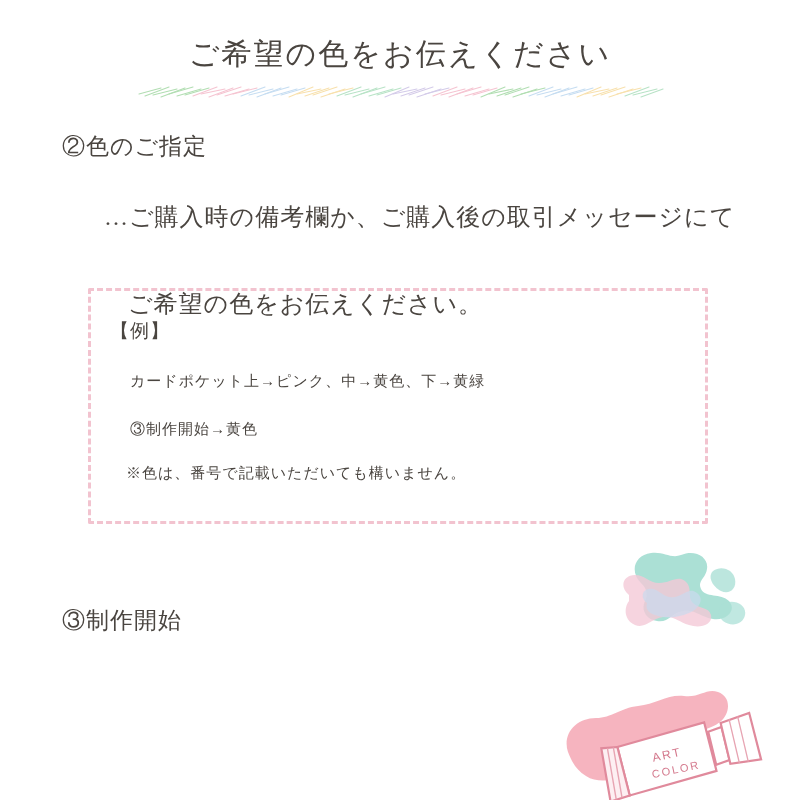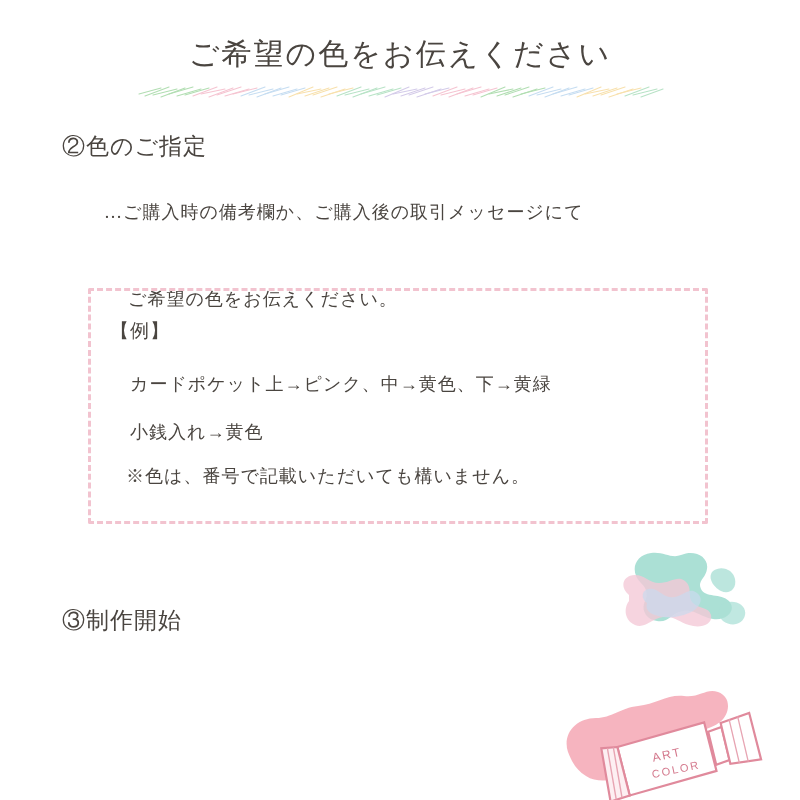--- a/index.html
+++ b/index.html
@@ -50,21 +50,21 @@
     font-size: 23px;
     color: #4a4540;
     letter-spacing: 1px;
   }
   #heading-2 { top: 131px; left: 62px; }
   #heading-3 { top: 605px; left: 62px; }
 
   
   .body-line {
     position: absolute;
-    font-size: 18px;
+    font-size: 24px;
     line-height: 1.6;
     color: #4a4540;
     letter-spacing: 1px;
     white-space: nowrap;
   }
   #note-1-l1 { top: 198px; left: 104px; }
   #note-1-l2 { top: 248px; left: 128px; margin-top: 37px; }
   #note-3-l1 { top: 672px; left: 110px; }
 
   
@@ -81,21 +81,21 @@
   .example-label {
     position: absolute;
     top: 318px;
     left: 110px;
     font-size: 19px;
     color: #4a4540;
     letter-spacing: 1px;
   }
   .example-line {
     position: absolute;
-    font-size: 18px;
+    font-size: 15px;
     color: #4a4540;
     letter-spacing: 1px;
     white-space: nowrap;
   }
   #ex-l1 { top: 372px; left: 130px; }
   #ex-l2 { top: 420px; left: 130px; }
   #ex-l3 { top: 464px; left: 126px; text-align: center; }
 
   
   .splotch {
@@ -213,21 +213,21 @@
     </g>
   </svg>
 
   <div class="heading" id="heading-2">②色のご指定</div>
   <div class="body-line" id="note-1-l1">…ご購入時の備考欄か、ご購入後の取引メッセージにて</div>
   <div class="body-line" id="note-1-l2">ご希望の色をお伝えください。</div>
 
   <div class="example-box"></div>
   <div class="example-label">【例】</div>
   <div class="example-line" id="ex-l1">カードポケット上→ピンク、中→黄色、下→黄緑</div>
-  <div class="example-line" id="ex-l2">小銭入れ→黄色</div>
+  <div class="example-line" id="ex-l2">③制作開始→黄色</div>
   <div class="example-line" id="ex-l3">※色は、番号で記載いただいても構いません。</div>
 
   <div class="heading" id="heading-3">③制作開始</div>
 
   <svg class="splotch" viewBox="0 0 185 120">
     <g opacity="0.75">
       <path d="M56 58 C44 46 50 30 66 28 C78 26 86 34 96 30 C110 24 124 32 122 44
                C121 53 112 56 116 64 C120 73 136 68 144 76 C152 85 142 96 128 94
                C116 92 110 84 98 86 C86 88 84 98 72 96 C60 94 56 84 60 76
                C63 69 62 64 56 58 Z" fill="#8fd6c8"></path>

